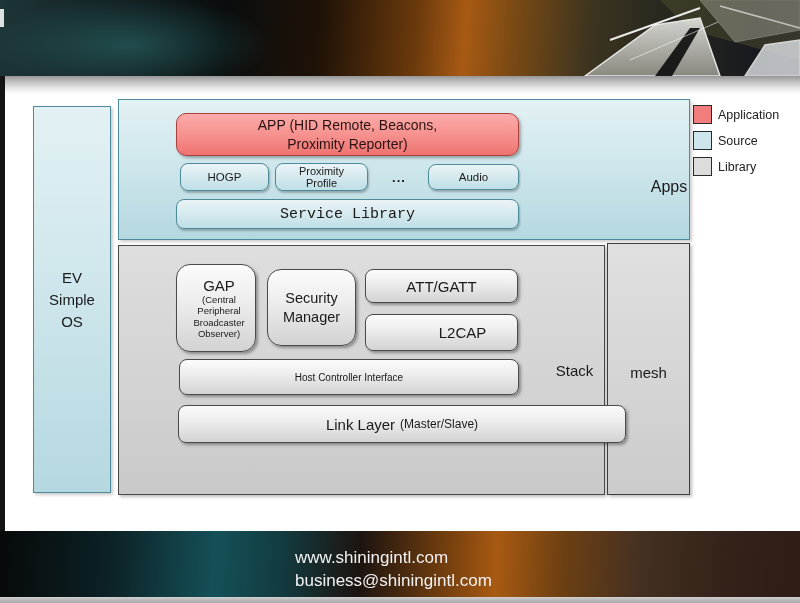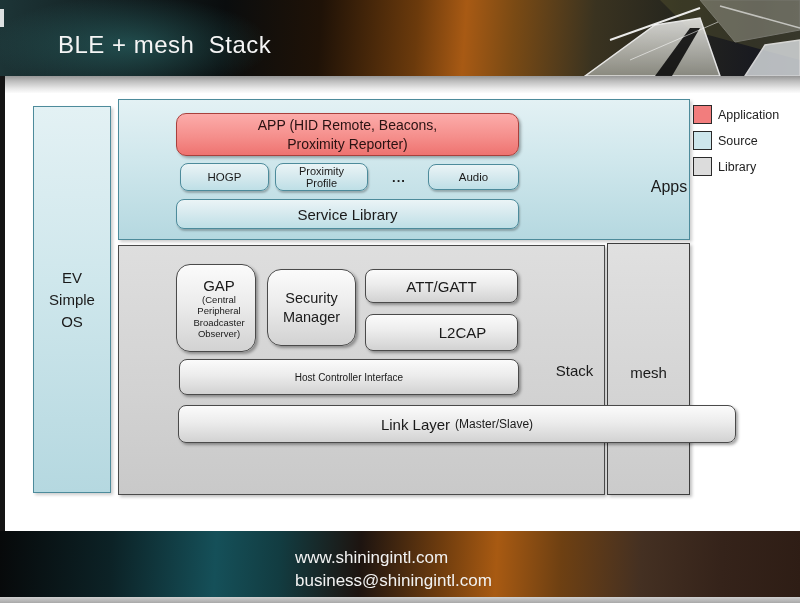--- a/index.html
+++ b/index.html
@@ -58,21 +58,21 @@
          background:linear-gradient(180deg,#d6e9ee 0%, #c6e1e8 50%, #b9dbe3 100%); }
   .app-red { left:57px; top:13px; width:343px; height:43px; border-radius:10px;
              border:1.5px solid #a8403c;
              background:linear-gradient(180deg,#fcacaa 0%, #f58f8c 55%, #ee7370 100%);
              box-shadow:2px 2px 3px rgba(0,0,0,0.3);
              flex-direction:column; font-size:14px; line-height:19px; color:#2a1212; }
   .p-hogp  { left:61px;  top:63px; width:89px; height:28px; font-size:11.5px; }
   .p-prox  { left:156px; top:63px; width:93px; height:28px; font-size:11px; line-height:12px; padding:0 8px; }
   .p-dots  { left:260px; top:63px; width:40px; height:28px; font-size:13px; font-weight:bold; letter-spacing:1px; }
   .p-audio { left:309px; top:64px; width:91px; height:26px; font-size:11.5px; }
-  .svc-lib { left:57px; top:99px; width:343px; height:30px; font-size:15px; }
+  .svc-lib { left:57px; top:99px; width:343px; height:30px; font-size:15px;font-family:Liberation Mono, monospace; }
   .apps-lbl { left:520px; top:78px; width:60px; font-size:16px; text-align:center; }
 
   .stack-wrap { left:118px; top:245px; width:487px; height:250px;
                 border:1.5px solid #4a4a4a;
                 background:linear-gradient(180deg,#dedede 0%, #d2d2d2 60%, #c9c9c9 100%);
                 box-shadow:2px 2px 3px rgba(0,0,0,0.25); }
   .gap-box { left:57px; top:18px; width:80px; height:88px; border-radius:14px; flex-direction:column;padding-left:6px; }
   .gap-title { font-size:15px; line-height:17px; }
   .gap-sub { font-size:9.5px; line-height:11.5px; }
   .sec-mgr { left:148px; top:23px; width:89px; height:77px; border-radius:14px;
@@ -81,21 +81,21 @@
   .l2cap{ left:246px; top:68px; width:153px; height:37px; font-size:15px;padding-left:42px; }
   .hci  { left:60px; top:113px; width:340px; height:36px; font-size:10px; }
   .stack-lbl { left:428px; top:116px; width:55px; font-size:15px; text-align:center; }
 
   .mesh-wrap { left:607px; top:243px; width:83px; height:252px;
                border:1.5px solid #3d3d3d;
                background:linear-gradient(180deg,#e0e0e0 0%, #d4d4d4 60%, #cbcbcb 100%);
                box-shadow:2px 2px 3px rgba(0,0,0,0.25); }
   .mesh-lbl { left:0; top:120px; width:100%; font-size:15px; text-align:center; }
 
-  .link-layer { left:178px; top:405px; width:558px; height:38px; font-size:15px; z-index:5; }
+  .link-layer { left:178px; top:405px; width:448px; height:38px; font-size:15px; z-index:5; }
   .link-layer .sub { font-size:12px; margin-left:5px; }
   .baseband { left:178px; top:450px; width:505px; height:37px; font-size:15px; z-index:5; }
 
   
   .legend { left:693px; top:105px; }
   .legend-row { display:flex; align-items:center; margin-bottom:7px; }
   .swatch { width:19px; height:19px; border:1.5px solid #2a2a2a; flex:0 0 19px; }
   .legend-txt { margin-left:6px; font-size:12.5px; color:#222; }
 
   
@@ -123,21 +123,20 @@
       <polygon points="180,0 320,0 320,60 210,30" fill="#5f5c32" opacity="0.38"></polygon>
       <polygon points="105,76 175,25 220,18 240,76" fill="url(#metal)" opacity="0.88" stroke="#ffffff" stroke-width="1.5"></polygon>
       <polygon points="175,76 210,28 220,28 192,76" fill="#0c0c0c" opacity="0.9"></polygon>
       <polygon points="220,0 320,0 320,30 255,42" fill="#c9c9bd" opacity="0.35" stroke="#eeeeee" stroke-width="1"></polygon>
       <polygon points="265,76 285,45 320,40 320,76" fill="#dfe3e6" opacity="0.8" stroke="#ffffff" stroke-width="1.5"></polygon>
       <line x1="130" y1="40" x2="220" y2="8" stroke="#ffffff" stroke-width="2" opacity="0.9"></line>
       <line x1="240" y1="6" x2="320" y2="28" stroke="#ffffff" stroke-width="1.5" opacity="0.6"></line>
       <line x1="150" y1="60" x2="238" y2="22" stroke="#ffffff" stroke-width="1" opacity="0.55"></line>
     </svg>
     <div class="hdr-corner"></div>
-    <h1 class="title">BLE + mesh  Stack</h1>
   </div>
   <div class="strip"></div>
   <div class="left-edge"></div>
 
   <div class="abs ctr blue ev-os">
     <span>EV</span>
     <span>Simple</span>
     <span>OS</span>
   </div>
 

